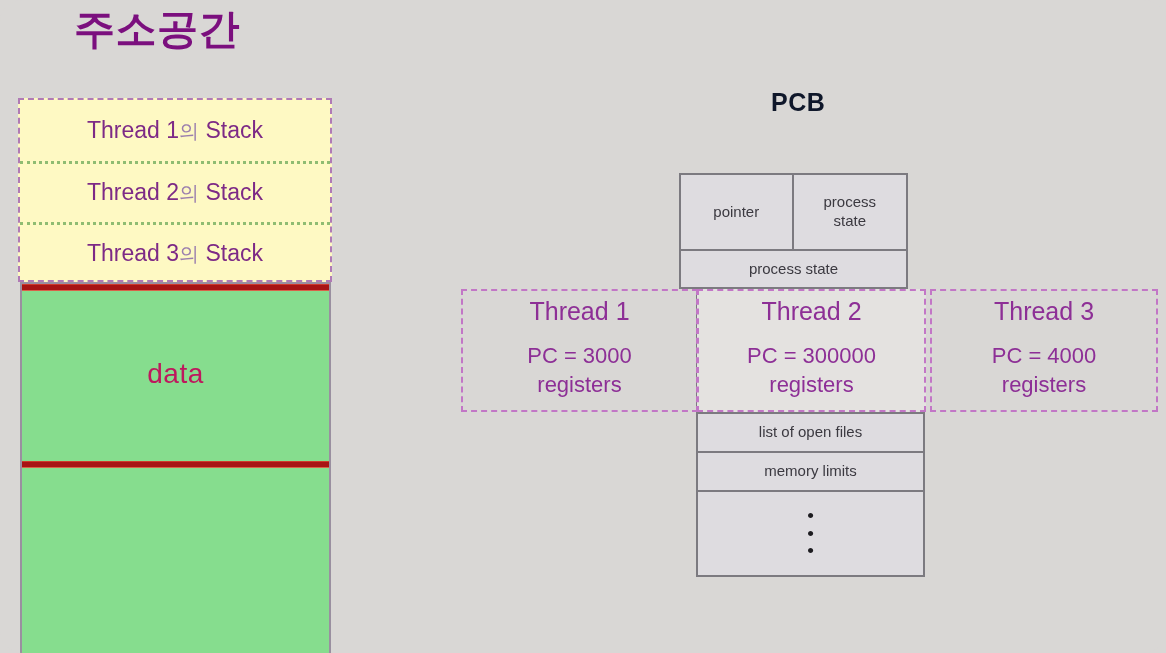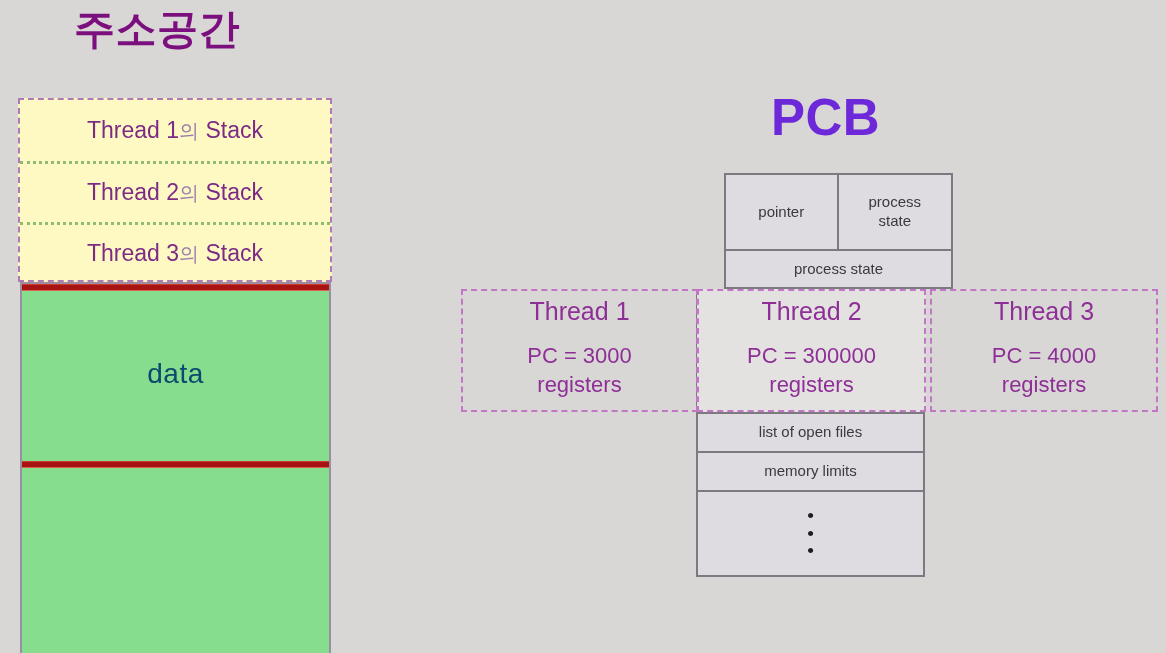--- a/index.html
+++ b/index.html
@@ -30,22 +30,22 @@
   }
   #addr-title {
     left: 74px;
     top: 2px;
     font-size: 41px;
     color: #7b0f7e;
   }
   #pcb-title {
     left: 771px;
     top: 88px;
-    font-size: 51px;
-    color: #6d28d9;
+    font-size: 25px;
+    color: #0f172a;
   }
 
   
   #stack-container {
     position: absolute;
     left: 18px;
     top: 98px;
     width: 314px;
     height: 184px;
     border: 2px dashed #b07ab5;
@@ -88,40 +88,40 @@
     position: relative;
     display: flex;
     align-items: center;
     justify-content: center;
     box-sizing: border-box;
   }
   #seg-data { height: 180px; }
   #seg-code { height: 189px; }
   .mem-label {
     font-size: 28px;
-    color: #0c4a6e;
+    color: #be185d;
     letter-spacing: 0.5px;
   }
   .redbar {
     position: absolute;
     left: 0;
     width: 100%;
     height: 7px;
     background: #a81414;
     border-top: 1px solid #cf3a2c;
     border-bottom: 1px solid #d9624a;
     box-sizing: border-box;
   }
   #redbar-top { top: 0; }
   #redbar-mid { top: 177px; }
 
   
   #pcb-top {
     position: absolute;
-    left: 724px;
+    left: 679px;
     top: 173px;
     width: 229px;
     height: 116px;
     border: 2px solid #7c7a80;
     box-sizing: border-box;
     background: #dedce0;
   }
   #pcb-top-row1 {
     display: flex;
     height: 76px;

